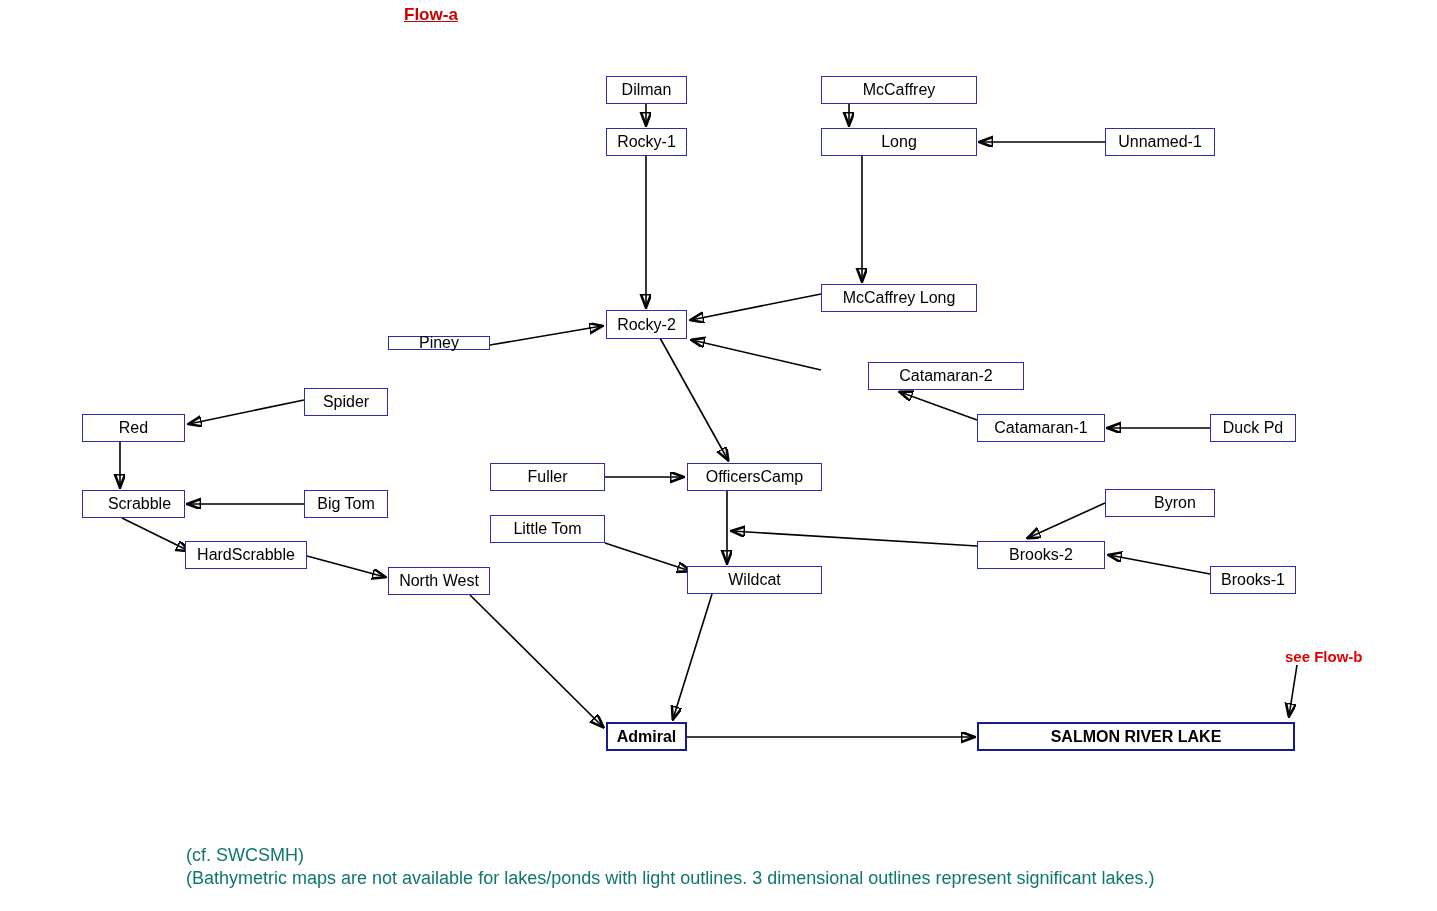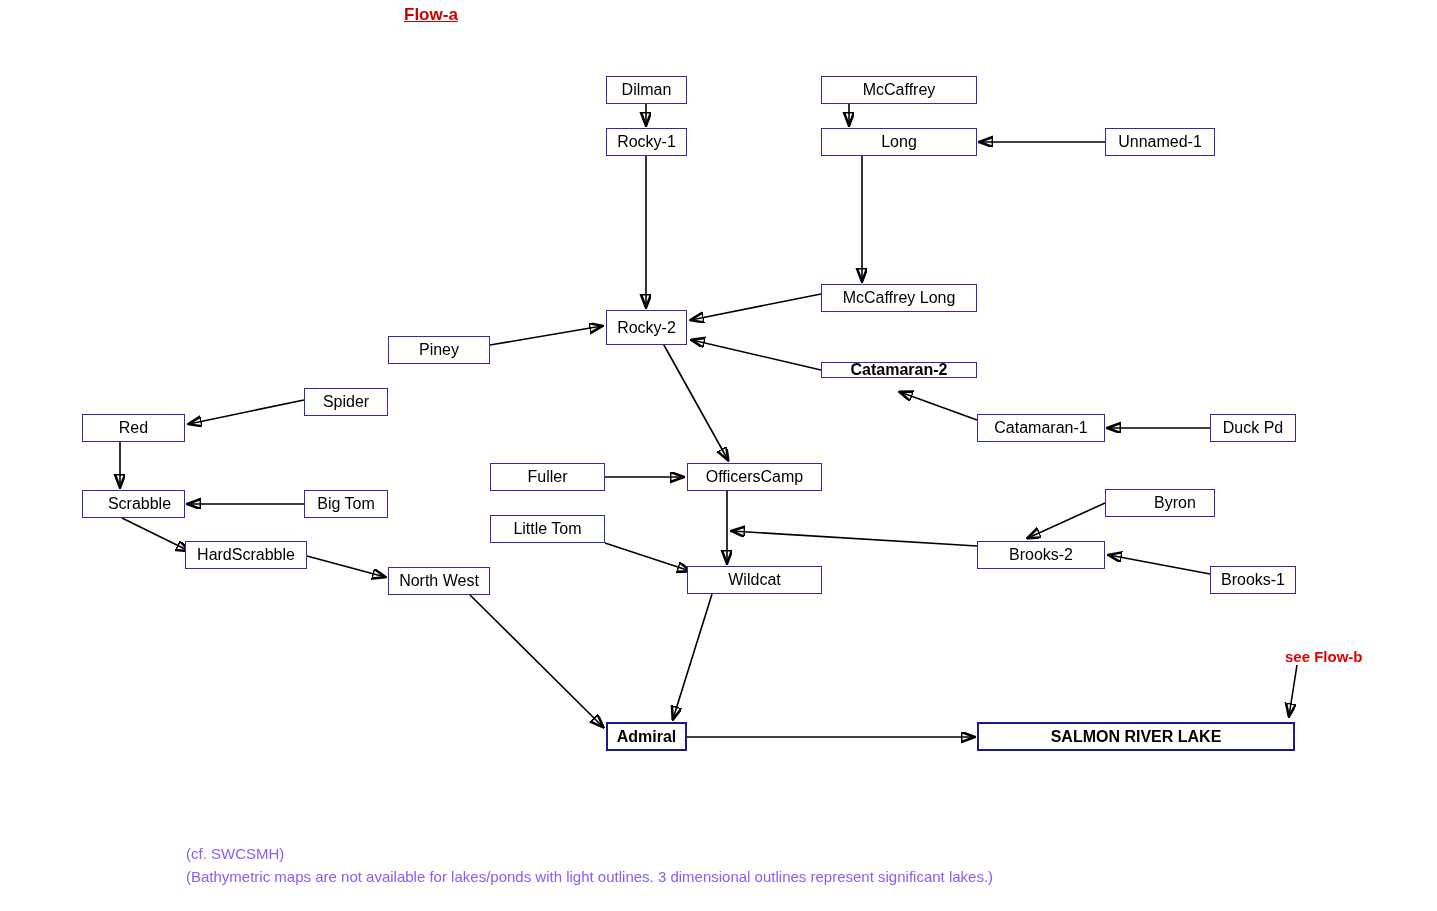--- a/index.html
+++ b/index.html
@@ -48,22 +48,22 @@
     justify-content: center;
     white-space: nowrap;
     line-height: 1;
   }
   .node.major {
     border: 2px solid #1a1a8c;
     font-weight: bold;
   }
   .footnote {
     position: absolute;
-    font-size: 15px;
-    color: #8b5cf6;
+    font-size: 18px;
+    color: #0f766e;
     white-space: nowrap;
   }
   svg.edges {
     position: absolute;
     left: 0; top: 0;
     width: 1437px;
     height: 911px;
     pointer-events: none;
   }
   svg.edges line, svg.edges path {
@@ -127,27 +127,27 @@
       </div>
       <div class="node" style="left: 821px; top: 128px; width: 156px; height: 28px;">
         <span>Long</span>
       </div>
       <div class="node" style="left: 1105px; top: 128px; width: 110px; height: 28px;">
         <span>Unnamed-1</span>
       </div>
       <div class="node" style="left: 821px; top: 284px; width: 156px; height: 28px;">
         <span>McCaffrey Long</span>
       </div>
-      <div class="node" style="left: 606px; top: 310px; width: 81px; height: 35px;">
+      <div class="node" style="left: 606px; top: 310px; width: 81px; height: 29px;">
         <span>Rocky-2</span>
       </div>
-      <div class="node" style="left: 388px; top: 336px; width: 102px; height: 28px;">
+      <div class="node" style="left: 388px; top: 336px; width: 102px; height: 14px;">
         <span>Piney</span>
       </div>
-      <div class="node" style="left: 821px; top: 362px; width: 156px; height: 16px; font-weight: bold;">
+      <div class="node" style="left: 868px; top: 362px; width: 156px; height: 28px;">
         <span>Catamaran-2</span>
       </div>
       <div class="node" style="left: 977px; top: 414px; width: 128px; height: 28px;">
         <span>Catamaran-1</span>
       </div>
       <div class="node" style="left: 1210px; top: 414px; width: 86px; height: 28px;">
         <span>Duck Pd</span>
       </div>
       <div class="node" style="left: 304px; top: 388px; width: 84px; height: 28px;">
         <span>Spider</span>

